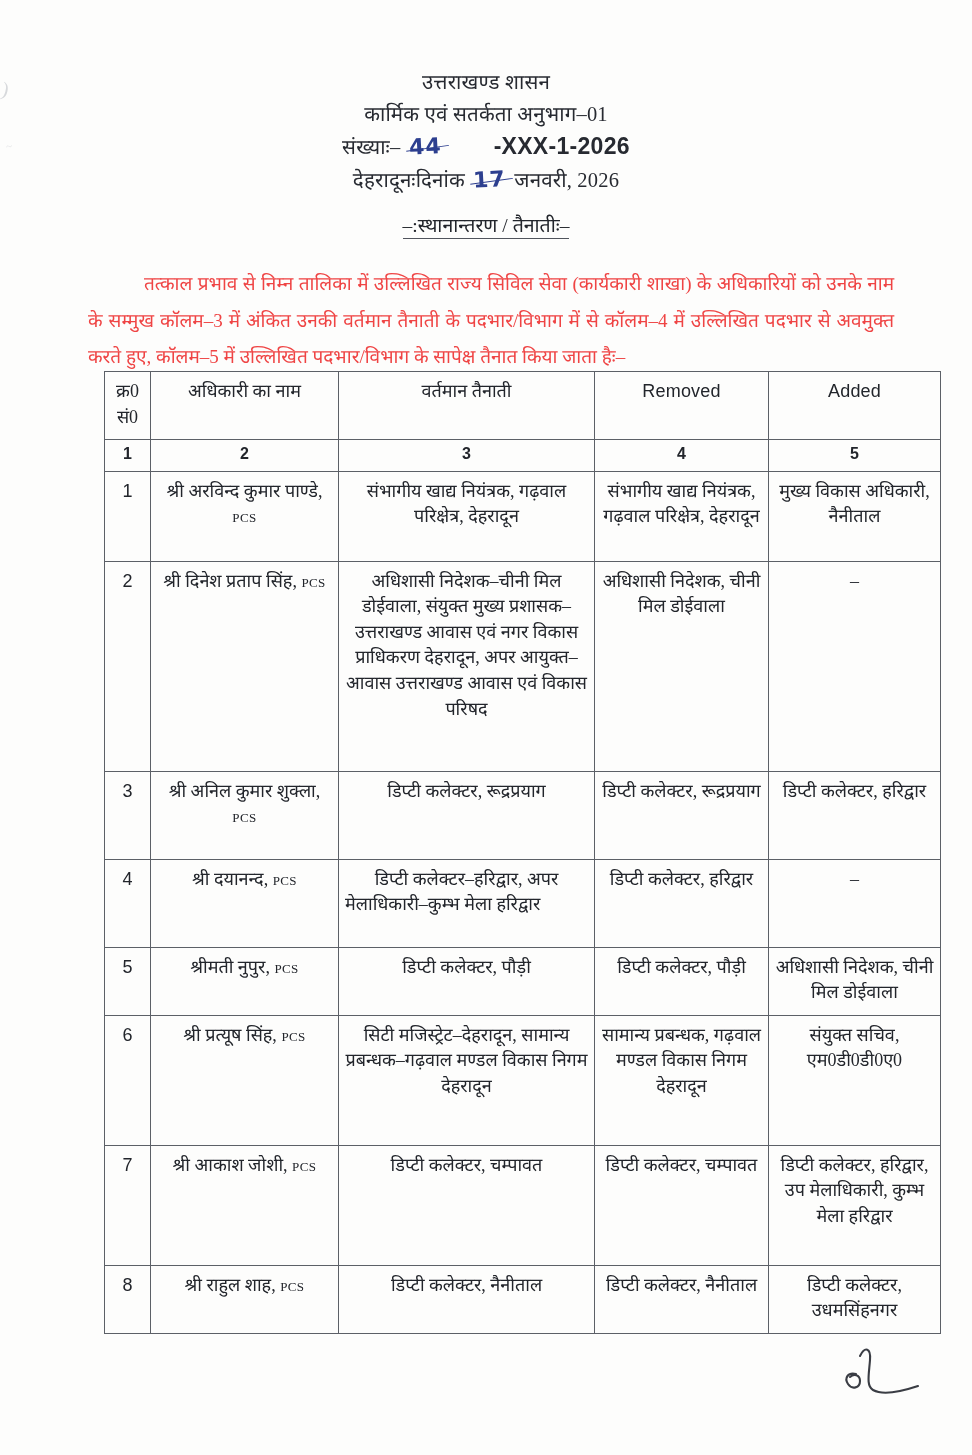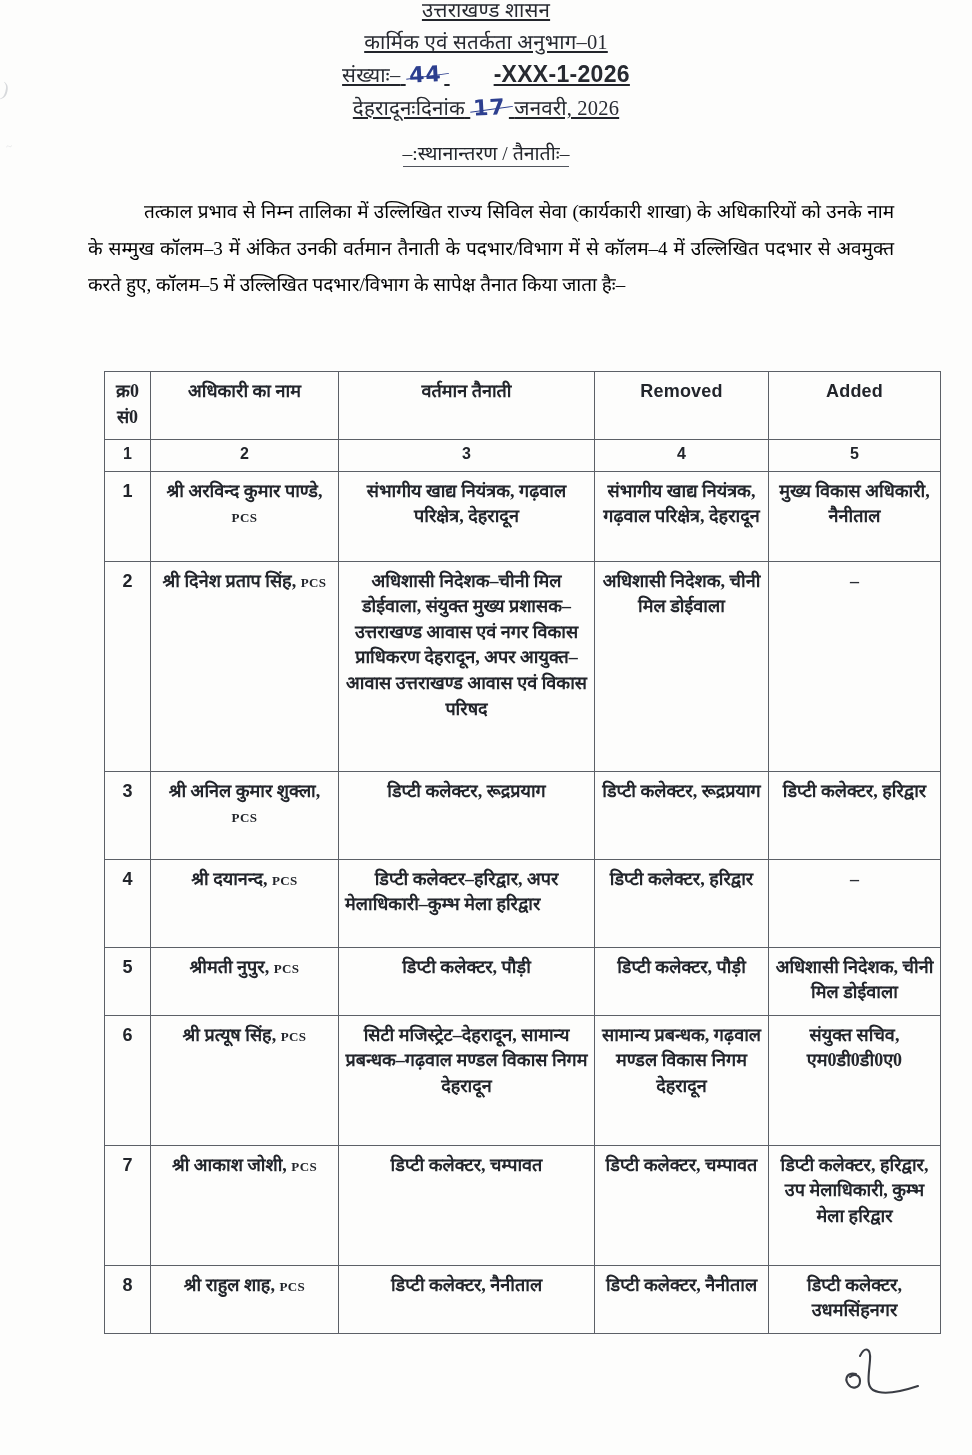--- a/index.html
+++ b/index.html
@@ -30,22 +30,22 @@
   .sheet {
     position: absolute;
     left: 0; top: 0;
     width: 972px;
     height: 1455px;
   }
 
   
   .letterhead {
     text-align: center;
+    padding-top: 72px;
     line-height: 1.0;
-    text-decoration: underline;
   }
   .lh-line {
     font-size: 20.5px;
     letter-spacing: .2px;
     margin: 0 0 11px 0;
     color: #272a31;
   }
   .hand {
     font-family: "DejaVu Sans", sans-serif;
     color: #2d3f8f;
@@ -81,40 +81,40 @@
     line-height: 1.1;
   }
 
   
   .para {
     margin: 27px 78px 0 88px;
     font-size: 19px;
     line-height: 1.92;
     text-align: justify;
     text-indent: 56px;
-    color: #000000;
+    color: #ef4444;
   }
 
   
   table.grid {
     position: absolute;
     left: 104px;
     top: 371px;
     width: 836px;
     border-collapse: collapse;
     table-layout: fixed;
   }
   table.grid td, table.grid th {
     border: 1.15px solid #5c6067;
     vertical-align: top;
     padding: 7px 6px 9px 6px;
     font-size: 18px;
     line-height: 1.42;
     text-align: center;
-    font-weight: bold;
+    font-weight: normal;
   }
   col.c1 { width: 46px;  }
   col.c2 { width: 188px; }
   col.c3 { width: 256px; }
   col.c4 { width: 174px; }
   col.c5 { width: 172px; }
 
   .hdr-hi { font-size: 18.5px; }
   .hdr-en {
     font-family: "Liberation Sans", sans-serif;

